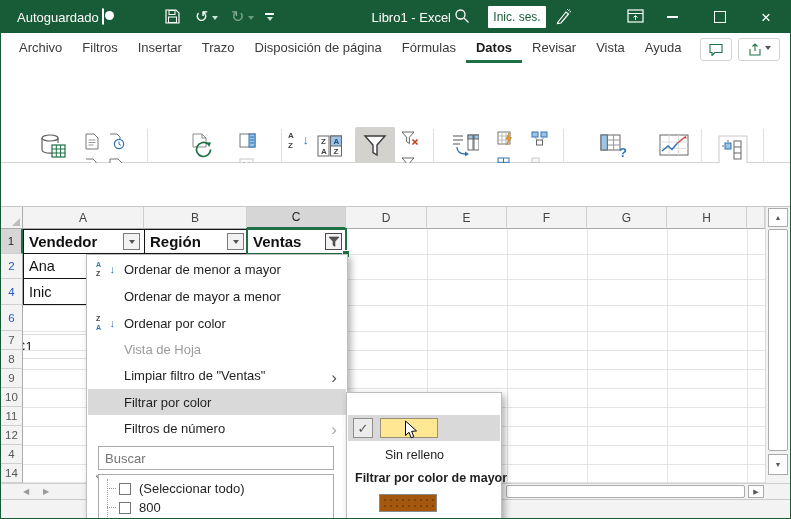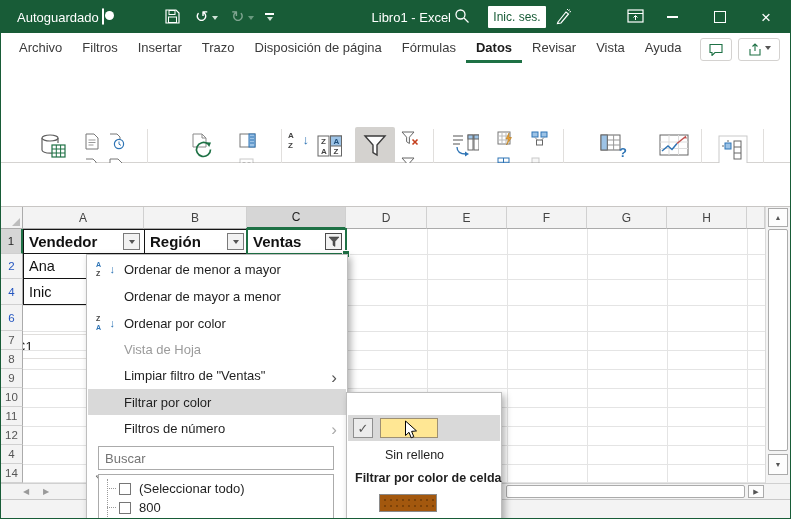--- a/index.html
+++ b/index.html
@@ -619,21 +619,21 @@
       </div>
     </div>
   </div>
 
   <div class="abs submenu">
     <div style="position:absolute;left:1px;right:1px;top:22px;height:26px;background:#D9D9D9">
       <span class="ckbox" style="left:5px;top:3px">✓</span>
       <span class="swatch" style="left:32px;top:3px;width:58px;height:20px;background:#FFE794;border:1px solid #9E9073"></span>
     </div>
     <div style="position:absolute;left:38px;top:55px">Sin relleno</div>
-    <div class="smhdr" style="top:78px">Filtrar por color de celda</div>
+    <div class="smhdr" style="top:78px">Filtrar por color de mayor</div>
     <span class="swatch" style="left:32px;top:101px;width:58px;height:18px;border:1px solid #8A8A8A;background:#A3580E;background-image:radial-gradient(#7C4208 1px,transparent 1.2px);background-size:6px 6px;background-position:2px 2px"></span>
   </div>
 
   <svg class="abs" style="left:403px;top:419px;z-index:30" width="15" height="21" viewBox="0 0 15 21">
     <path d="M1.5 1 L1.5 15.5 L5 12.3 L7.2 17.8 L9.8 16.7 L7.6 11.4 L12.5 10.9 Z" fill="#fff" stroke="#000" stroke-width="1"></path>
   </svg>
 
 </div>
 
 </body></html>

